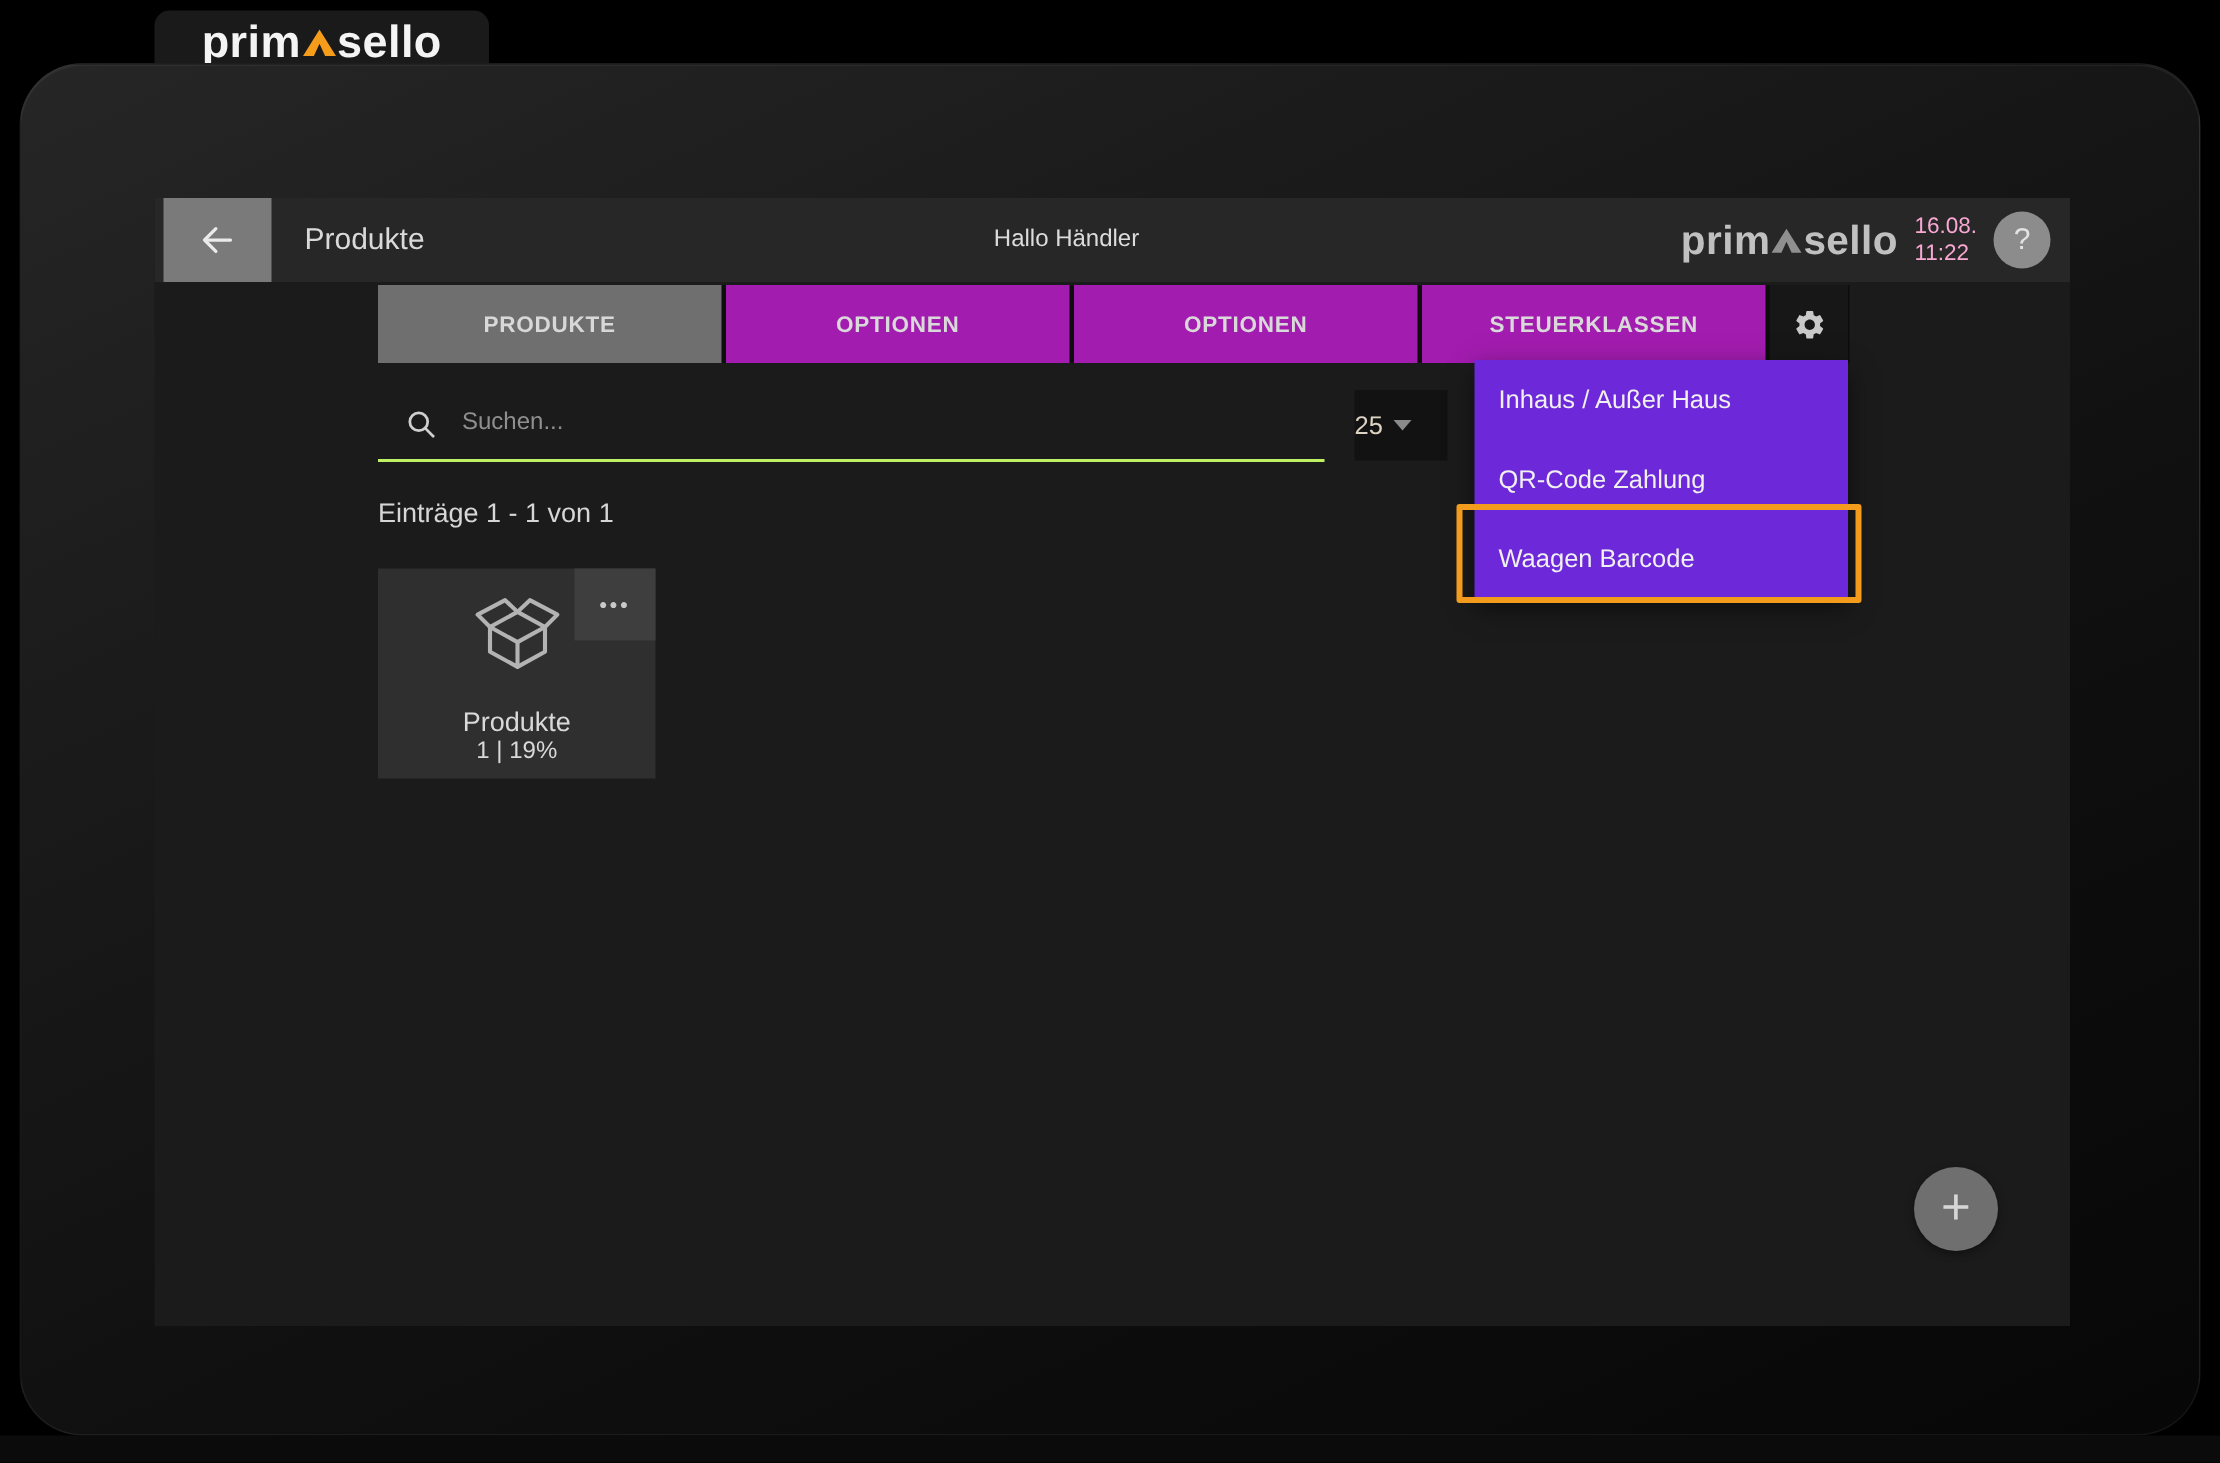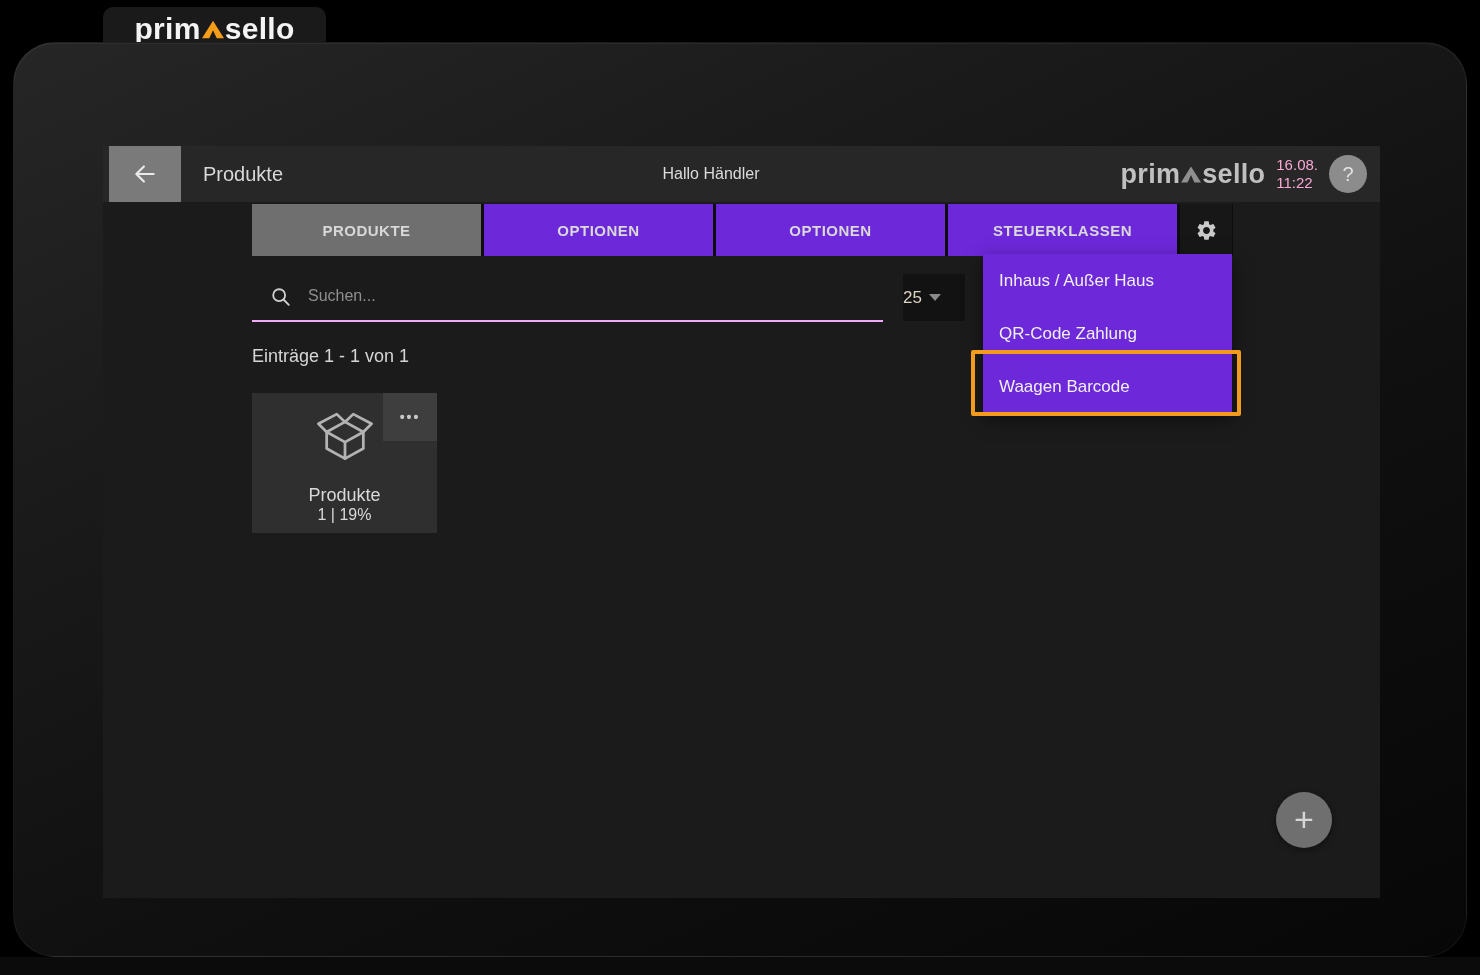--- a/index.html
+++ b/index.html
@@ -28,56 +28,56 @@
   .frame {
     position:absolute; left:13px; top:42px; width:1454px; height:915px;
     border-radius:42px;
     background:linear-gradient(155deg,#262626 0%,#1b1b1b 28%,#101010 60%,#070707 100%);
     border:1px solid rgba(255,255,255,0.06);
     box-shadow:inset 0 1px 0 rgba(255,255,255,0.05);
   }
   .desktop-strip { position:absolute; left:0; top:957px; width:1480px; height:18px; background:#0b0b0b; }
 
   
-  .panel { position:absolute; left:103px; top:146px; width:1277px; height:752px; background:#1b1b1b; }
+  .panel { position:absolute; left:103px; top:132px; width:1277px; height:752px; background:#1b1b1b; }
 
   .app-header { position:absolute; left:0; top:0; width:1277px; height:56px; background:#272727; }
   .back-btn {
     position:absolute; left:6px; top:0; width:72px; height:56px; background:#7a7a7a;
     display:flex; align-items:center; justify-content:center; cursor:pointer;
   }
   .back-btn svg { width:26px; height:26px; stroke:#eaeaea; stroke-width:2; fill:none; stroke-linecap:round; stroke-linejoin:round; }
   .page-title { position:absolute; left:100px; top:0; height:56px; line-height:56px; font-size:20px; color:#d9d9d9; }
   .greeting { position:absolute; left:608px; top:0; height:56px; line-height:56px; transform:translateX(-50%); font-size:16px; color:#dcdcdc; }
   .header-right { position:absolute; right:13px; top:0; height:56px; display:flex; align-items:center; gap:11px; }
   .datetime { font-size:15px; line-height:1.22; color:#f9a8d4; }
   .help-btn {
     width:38px; height:38px; border-radius:50%; background:#8c8c8c;
     display:flex; align-items:center; justify-content:center;
     font-size:20px; color:#e3e3e3; cursor:pointer;
   }
 
   
   .tab-row { position:absolute; left:149px; top:58px; width:981px; height:52px; display:flex; background:#0d0d0d; }
   .tab {
-    width:229px; height:52px; background:#6d28d9; color:#d9d9d9;
+    width:229px; height:52px; background:#a21caf; color:#d9d9d9;
     font-size:15px; font-weight:bold; letter-spacing:.5px;
     display:flex; align-items:center; justify-content:center; cursor:pointer;
     margin-right:3px;
   }
   .tab.active { background:#6f6f6f; color:#d8d8d8; }
   .gear-cell { width:52px; height:52px; margin-right:0; background:#171717; display:flex; align-items:center; justify-content:center; cursor:pointer; }
   .gear-cell svg { width:23px; height:23px; fill:#c9c9c9; }
 
   
   .search-wrap { position:absolute; left:149px; top:132px; width:631px; height:44px; }
   .search-wrap svg { position:absolute; left:18px; top:8px; width:22px; height:22px; stroke:#cfcfcf; stroke-width:2; fill:none; stroke-linecap:round; }
   .search-input {
     width:100%; height:100%; background:transparent; border:none; outline:none;
-    border-bottom:2px solid #f0abfc; color:#f0abfc; font-size:16px;
+    border-bottom:2px solid #bef264; color:#f0abfc; font-size:16px;
     font-family:"Liberation Sans",sans-serif; padding:0 0 6px 56px;
   }
   .search-input::placeholder { color:#8f8f8f; }
   .page-size {
     position:absolute; left:800px; top:128px; width:62px; height:47px; background:#121212;
     display:flex; align-items:center; justify-content:flex-start; gap:7px; cursor:pointer;
     font-size:17px; color:#ddd3c4;
   }
   .caret-down { width:0; height:0; border-left:6px solid transparent; border-right:6px solid transparent; border-top:7px solid #8a8a8a; }
 

